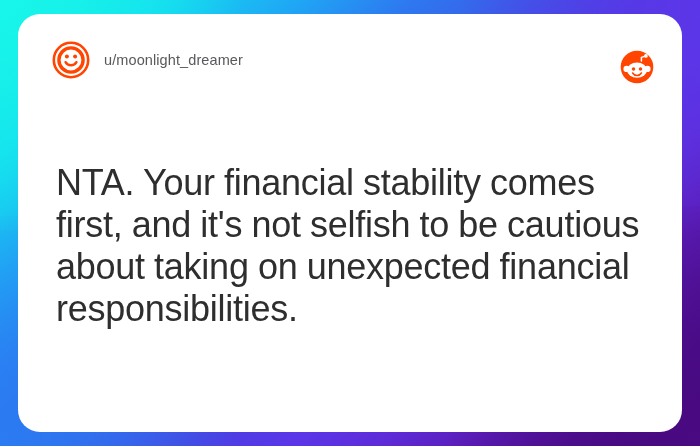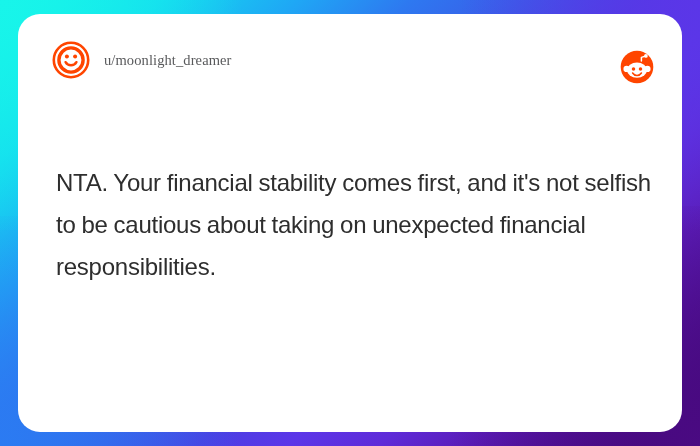--- a/index.html
+++ b/index.html
@@ -96,21 +96,21 @@
 
   #avatar {
     width: 38px;
     height: 38px;
     flex: 0 0 38px;
     display: block;
   }
 
   #author-name {
     margin-left: 14px;
-    font-family: Liberation Serif, serif;
+    font-family: Liberation Sans, sans-serif;
     font-size: 14.5px;
     font-weight: 400;
     color: #58595B;
     letter-spacing: 0.1px;
     white-space: nowrap;
     text-align: right;
   }
 
   #brand-logo {
     position: absolute;
@@ -124,21 +124,21 @@
   #quote-body {
     position: absolute;
     left: 38px;
     top: 148px;
     width: 600px;
   }
 
   #quote-text {
     margin: 0;
     font-family: "Liberation Sans", sans-serif;
-    font-size: 24px;
+    font-size: 36px;
     line-height: 42px;
     font-weight: 400;
     color: #2E2E2E;
     letter-spacing: -0.25px;
     word-spacing: -0.5px;
   }
 </style>
 </head>
 <body>
 

